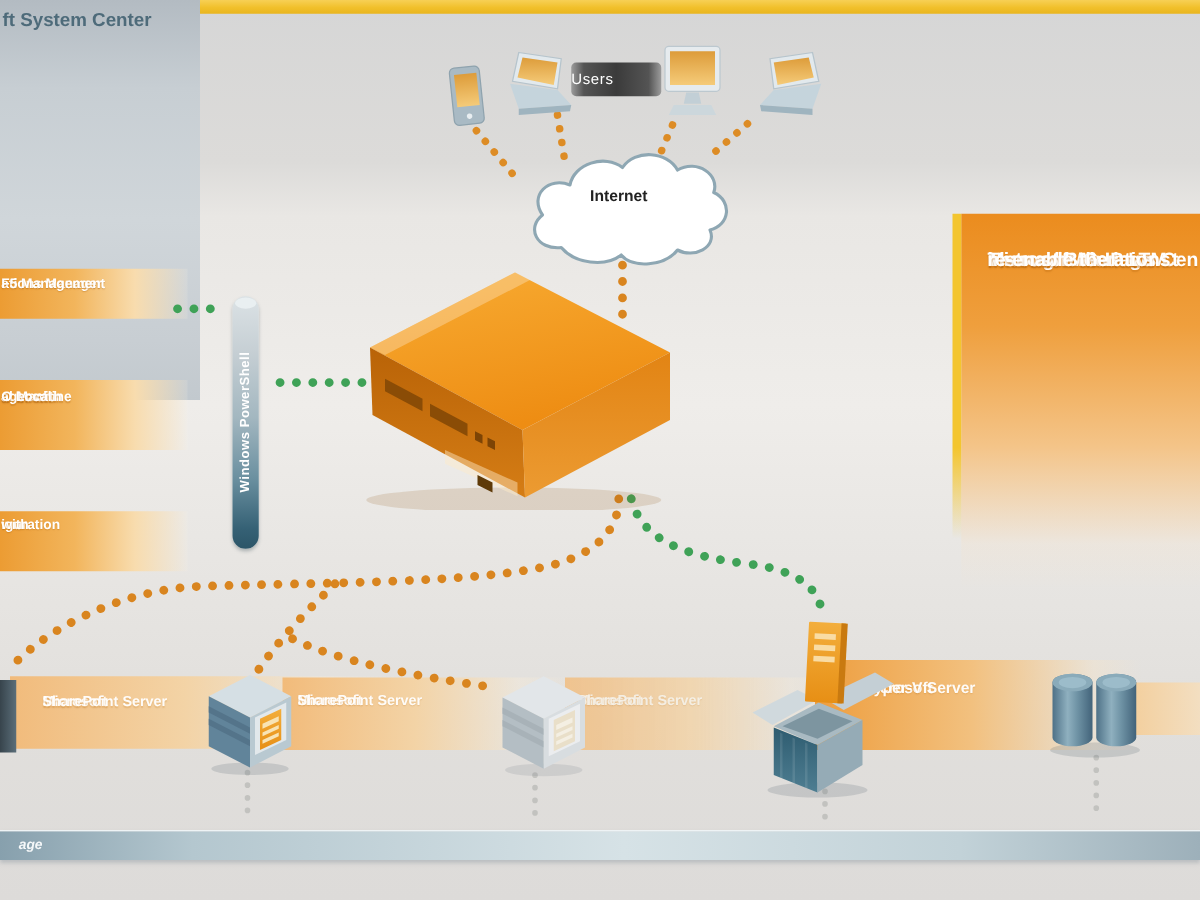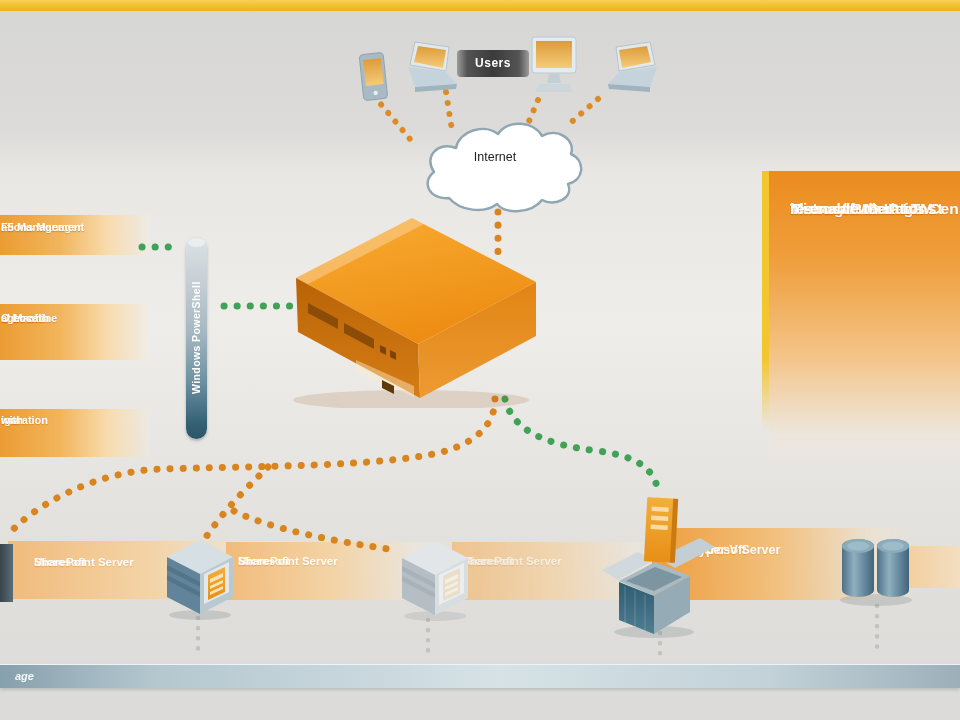--- a/index.html
+++ b/index.html
@@ -66,23 +66,23 @@
     background:linear-gradient(90deg,#87a0ad 0%,#b4c7cf 16%,#d6e2e6 52%,#c2d2d8 80%,#9db0ba 100%);
     box-shadow:0 2px 3px rgba(120,135,145,0.35);}
   .storage-label{left:15px;top:5px;font-size:11px;font-weight:bold;font-style:italic;color:#f5f8f9;}
 
   .server1-sliver{left:0;top:544px;width:13px;height:58px;
     background:linear-gradient(90deg,#37444c 0%,#5b6e79 70%,#77club 100%);background:linear-gradient(90deg,#37444c 0%,#5b6e79 100%);}
 
   
   .users-banner{left:457px;top:50px;width:72px;height:27px;border-radius:4px;
     background:linear-gradient(90deg,#9c9c9c 0%,#545454 14%,#3b3b3b 50%,#545454 86%,#9c9c9c 100%);
-    color:#fff;font-size:12px;font-weight:bold;text-align:center;line-height:27px;letter-spacing:0.5px;}
-
-  .internet-label{left:455px;top:150px;width:80px;text-align:center;font-size:12.5px;font-weight:normal;color:#222;}
+    color:#fff;font-size:12px;font-weight:normal;line-height:27px;letter-spacing:0.5px;}
+
+  .internet-label{left:455px;top:150px;width:80px;text-align:center;font-size:12.5px;font-weight:bold;color:#222;}
 
   
   .od{stroke:#d9851f;stroke-width:7;stroke-dasharray:0.1 13;}
   .ods{stroke:#dd8c25;stroke-width:6;stroke-dasharray:0.1 11;}
   .gd{stroke:#3fa257;stroke-width:7;stroke-dasharray:0.1 13;}
   .yd{stroke:#c2c2bf;stroke-width:4.5;stroke-dasharray:0.1 10;}
 </style>
 </head>
 <body>
 
@@ -118,20 +118,23 @@
         <stop offset="0" stop-color="#4e7187"></stop>
           <stop offset="0.38" stop-color="#8fb0bf"></stop>
         <stop offset="0.62" stop-color="#6f93a5"></stop>
           <stop offset="1" stop-color="#42637a"></stop>
       </linearGradient>
     </defs>
   </svg>
 
   <div class="yellow-line"></div>
 
+  <div class="left-panel">
+    <div class="left-panel-title">ft System Center</div>
+  </div>
   <div class="item-bar bar-1">
     <div>ations Manager</div>
     <div>F5 Management</div>
   </div>
   <div class="item-bar bar-2">
     <div>al Machine</div>
     <div>ager with</div>
     <div>O Local</div>
   </div>
   <div class="item-bar bar-3">

